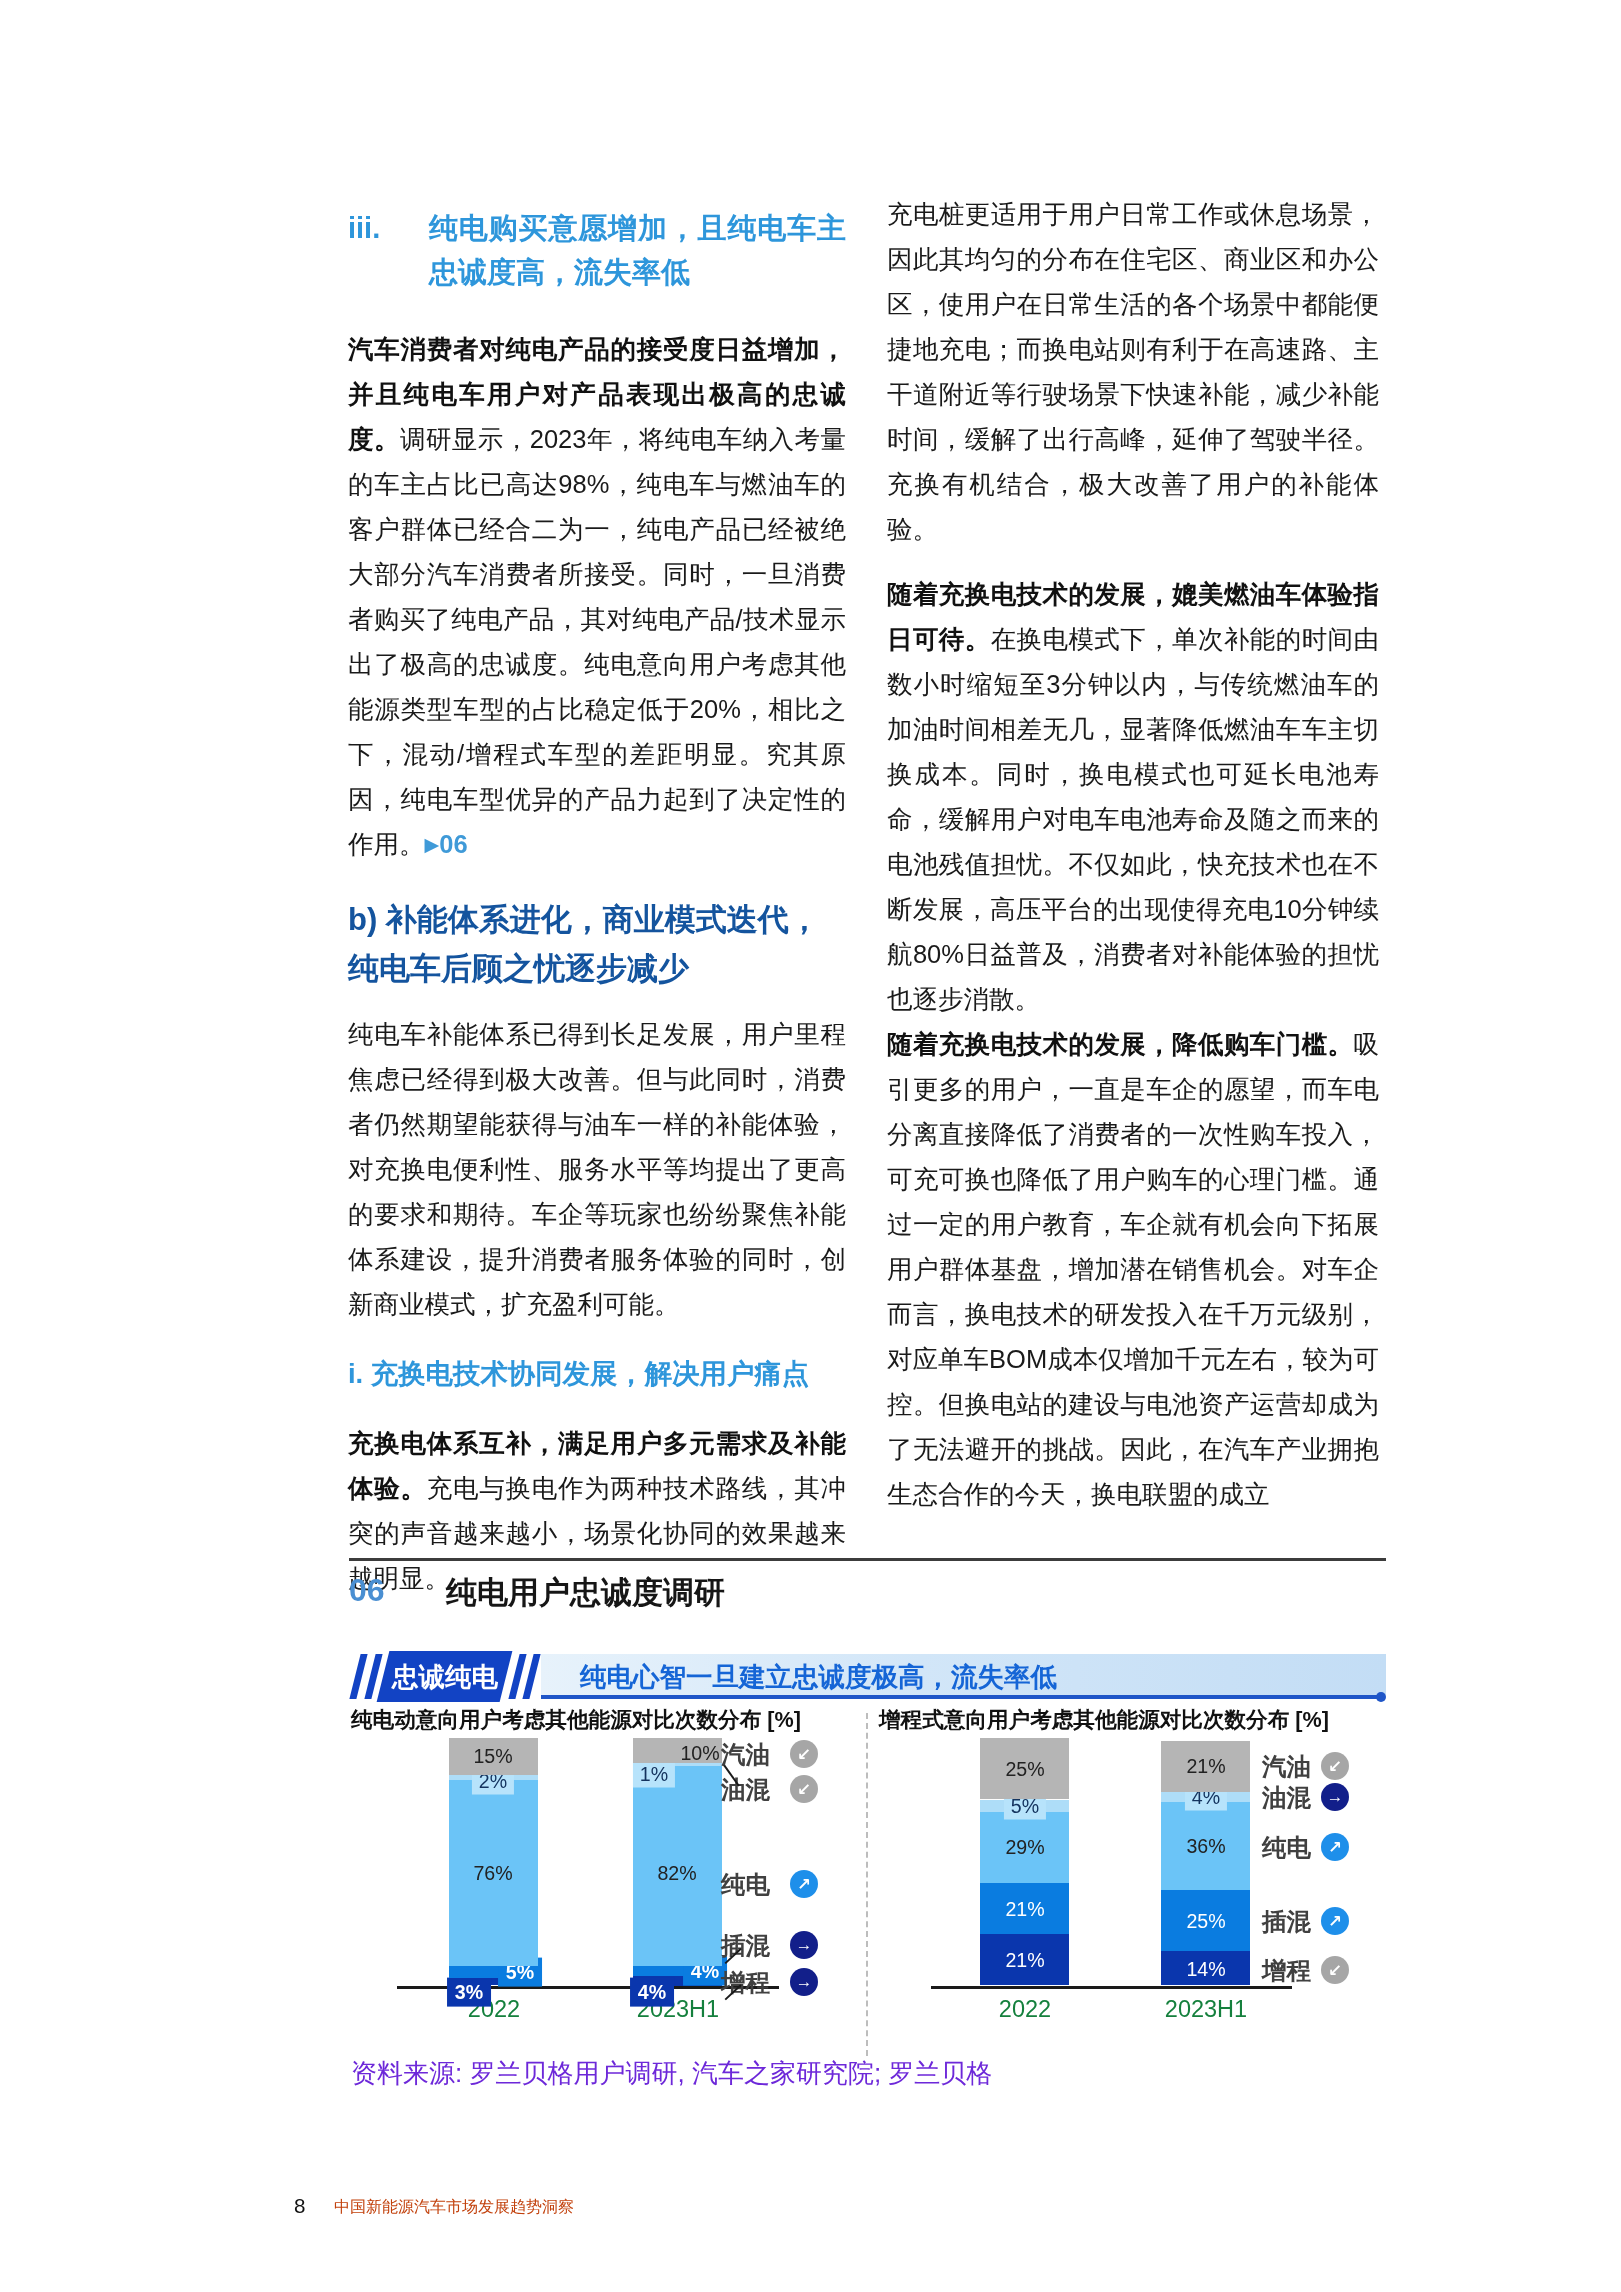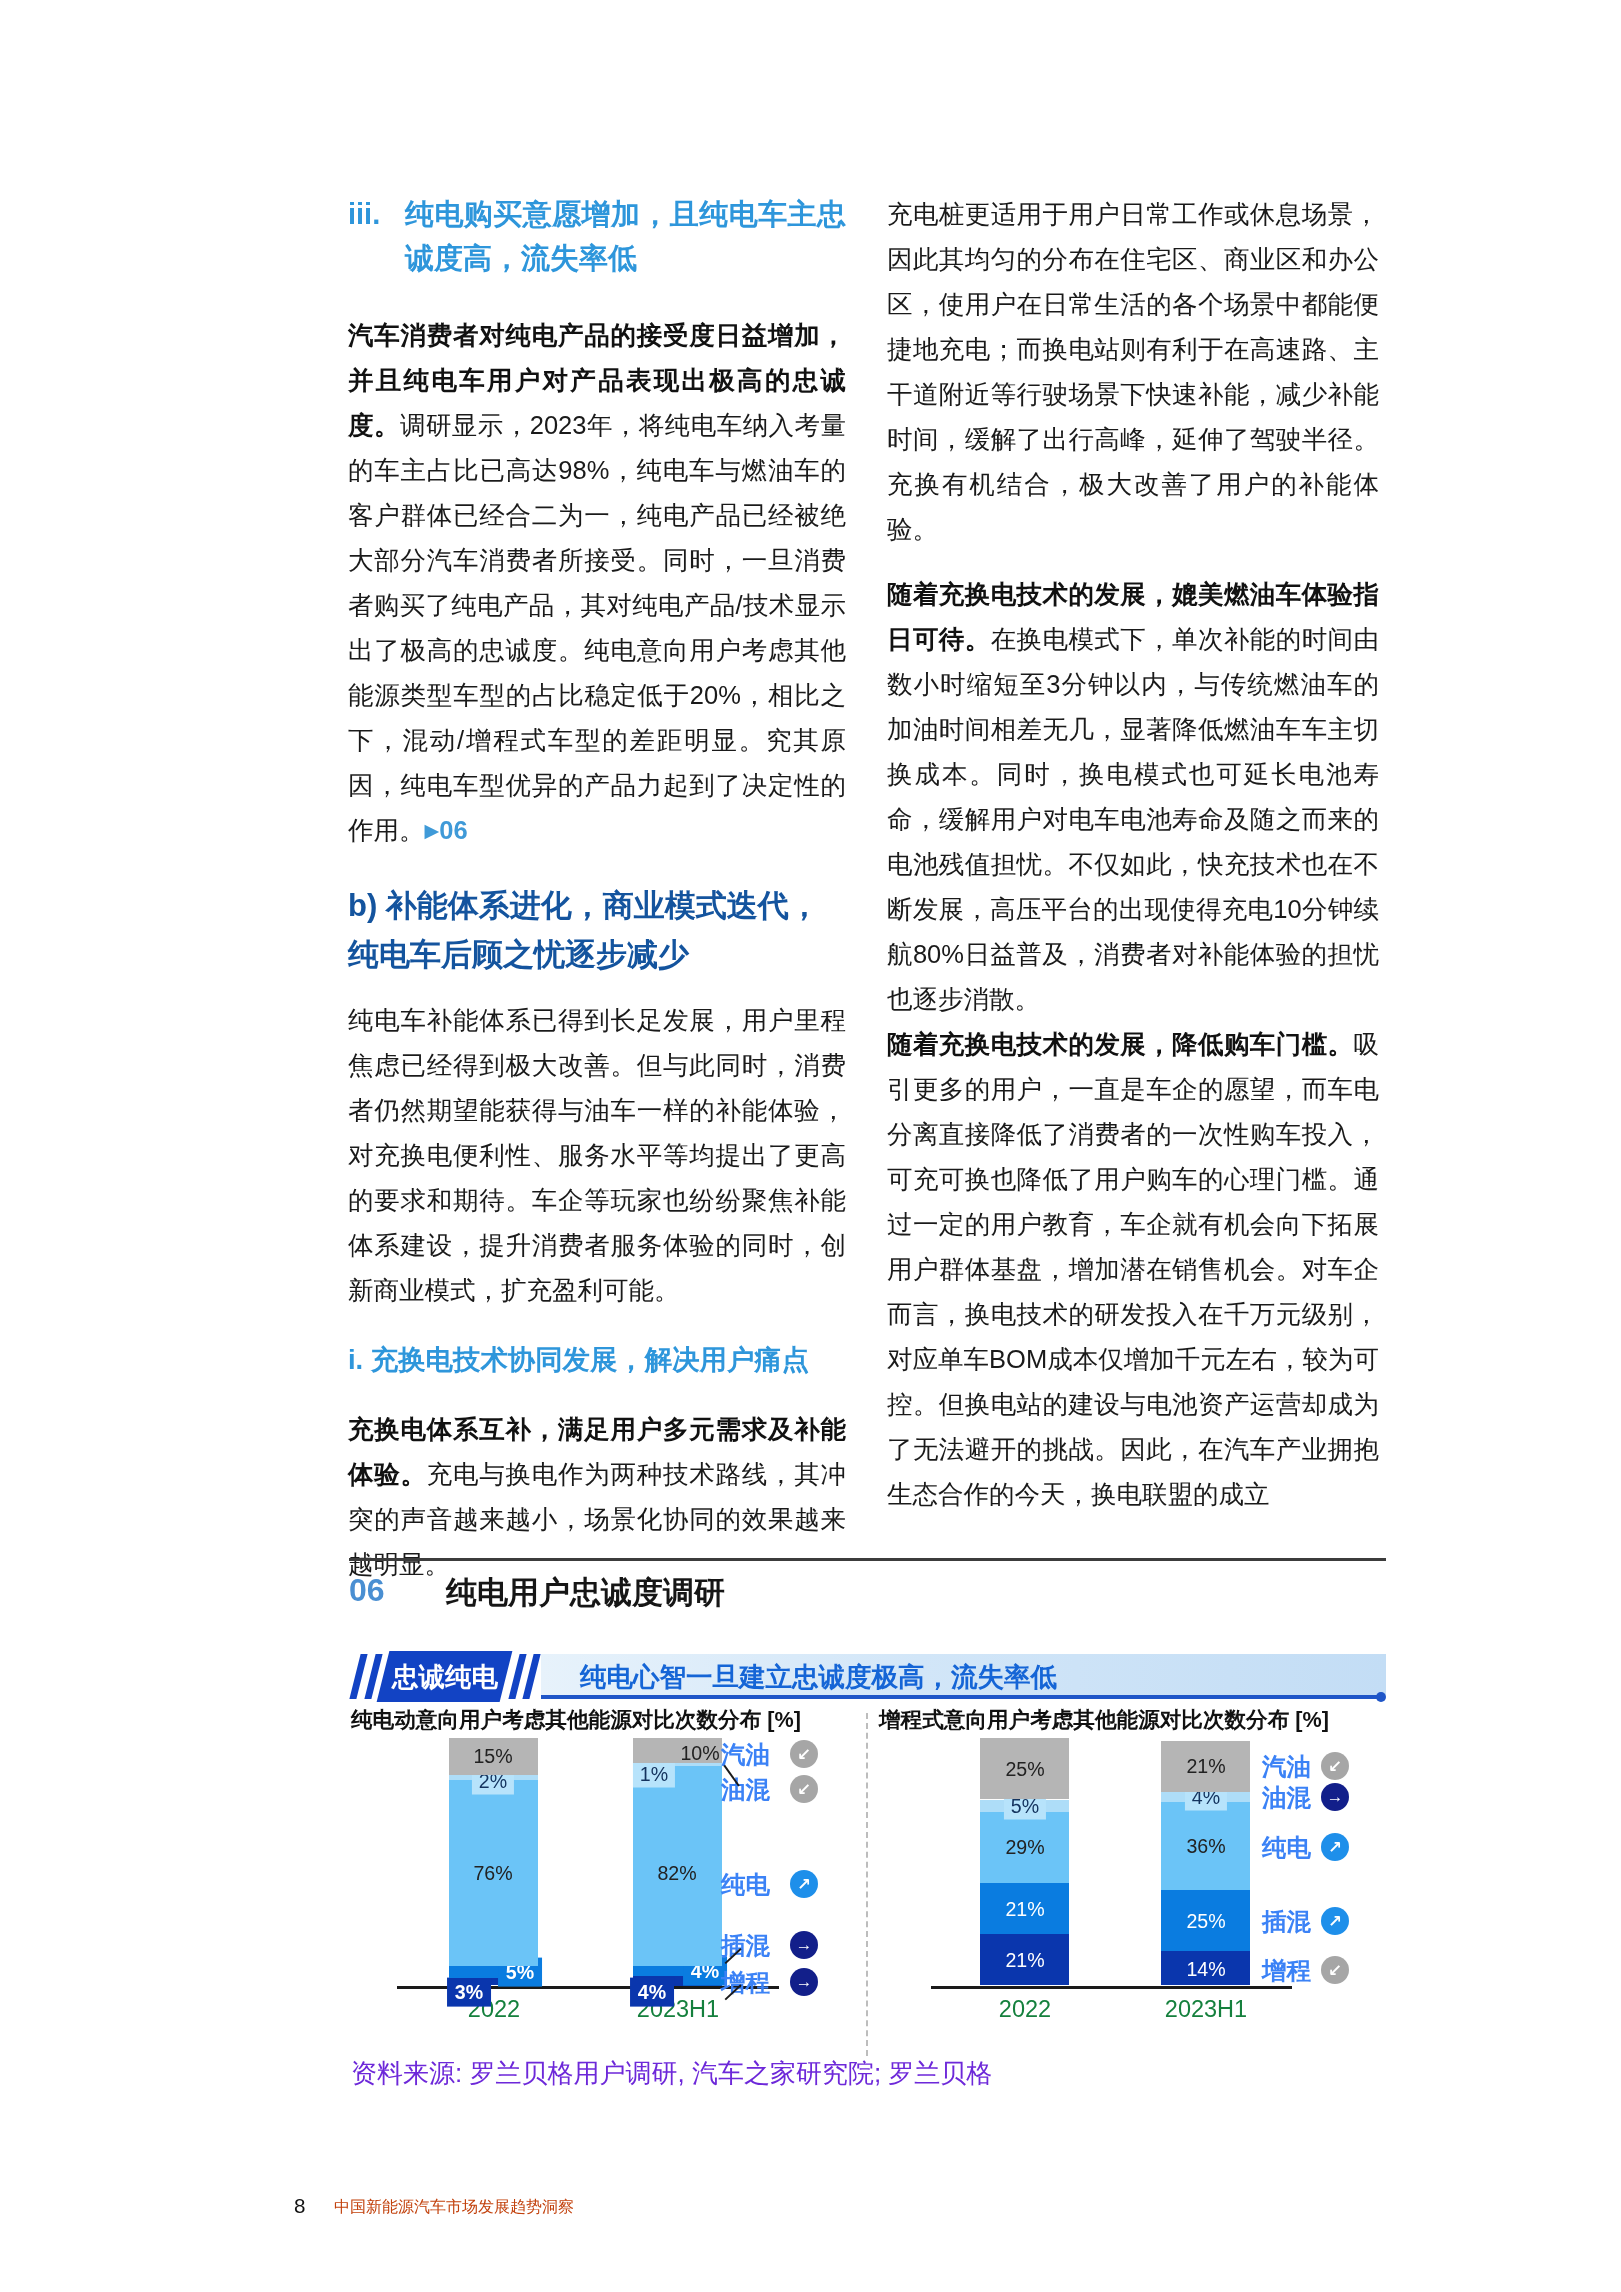--- a/index.html
+++ b/index.html
@@ -5,21 +5,21 @@
   html,body{margin:0;padding:0;background:#e8e8e8;}
   .page{position:relative;width:1621px;height:2293px;background:#ffffff;overflow:hidden;
         font-family:"Liberation Sans","DejaVu Sans",sans-serif;color:#1a1a1a;}
   
   .col{position:absolute;width:498px;font-size:25.5px;line-height:45px;text-align:justify;
        word-break:break-all;color:#1a1a1a;}
   #col-left{left:348px;top:192px;}
   #col-right{left:887px;top:192px;width:492px;}
   .col p{margin:0;}
   .h-blue{color:#2e96db;font-weight:bold;}
-  .h3-iii{display:flex;font-size:29px;line-height:44px;margin:0 0 33px 0;}
+  .h3-iii{display:flex;font-size:29px;line-height:44px;margin:14px 0 33px 0;gap:24px;}
   .h3-iii .num{flex:0 0 57px;}
   .h3-i{font-size:27.4px;line-height:41px;margin:25.5px 0 27.4px 0;}
   .h3-ii{font-size:27.4px;line-height:41px;margin:23.5px 0 25.5px 0;}
   .h2-b{color:#14549e;font-weight:bold;font-size:31px;line-height:49px;margin:25.5px 0 19.6px 0;text-align:left;}
   .mt{margin-top:19.6px !important;}
   b,strong{font-weight:bold;color:#111;}
   .figref{color:#3f9ad8;font-weight:bold;white-space:nowrap;}
   .figref .tri{font-size:0.75em;position:relative;top:-2px;}
   
   .fig-rule{position:absolute;left:349px;top:1558px;width:1037px;height:2.9px;background:#3c3c3c;}
@@ -42,21 +42,21 @@
   .divider{position:absolute;left:866px;top:1713px;height:343px;width:0;border-left:2px dashed #bdbdbd;}
   .seg{position:absolute;box-shadow:0 -2px 0 0 #ffffff;}
   .seg-label{position:absolute;transform:translate(-50%,-50%);font-size:19.6px;white-space:nowrap;}
   .lab-dark{color:#222;}
   .lab-white{color:#fff;}
   .lab-pale{background:#b7e3fb;color:#14335e;padding:2px 6.9px;}
   .lab-blue{background:#0a7ce0;color:#fff;padding:2.9px 7.8px;font-weight:bold;}
   .lab-navy{background:#0a36ad;color:#fff;padding:2.9px 7.8px;font-weight:bold;}
   .xaxis{position:absolute;height:2.9px;background:#1a1a1a;}
   .cat{position:absolute;transform:translateX(-50%);font-size:23.5px;color:#15803d;}
-  .legend-label{position:absolute;transform:translateY(-50%);font-size:24.5px;font-weight:bold;color:#3b82f6;white-space:nowrap;}
+  .legend-label{position:absolute;transform:translateY(-50%);font-size:24.5px;font-weight:bold;color:#404040;white-space:nowrap;}
   .trend{position:absolute;width:28px;height:28px;border-radius:50%;transform:translateY(-50%);
          display:flex;align-items:center;justify-content:center;color:#fff;font-size:16.7px;font-weight:bold;}
   #leader-svg{position:absolute;left:0;top:0;pointer-events:none;}
   
   .source{position:absolute;left:351px;top:2056px;font-size:26px;color:#6d28d9;}
   .foot-num{position:absolute;left:294px;top:2194px;font-size:20.6px;color:#111;}
   .foot-title{position:absolute;left:334px;top:2197px;font-size:16px;color:#c2410c;}
 </style>
 </head>
 <body>

